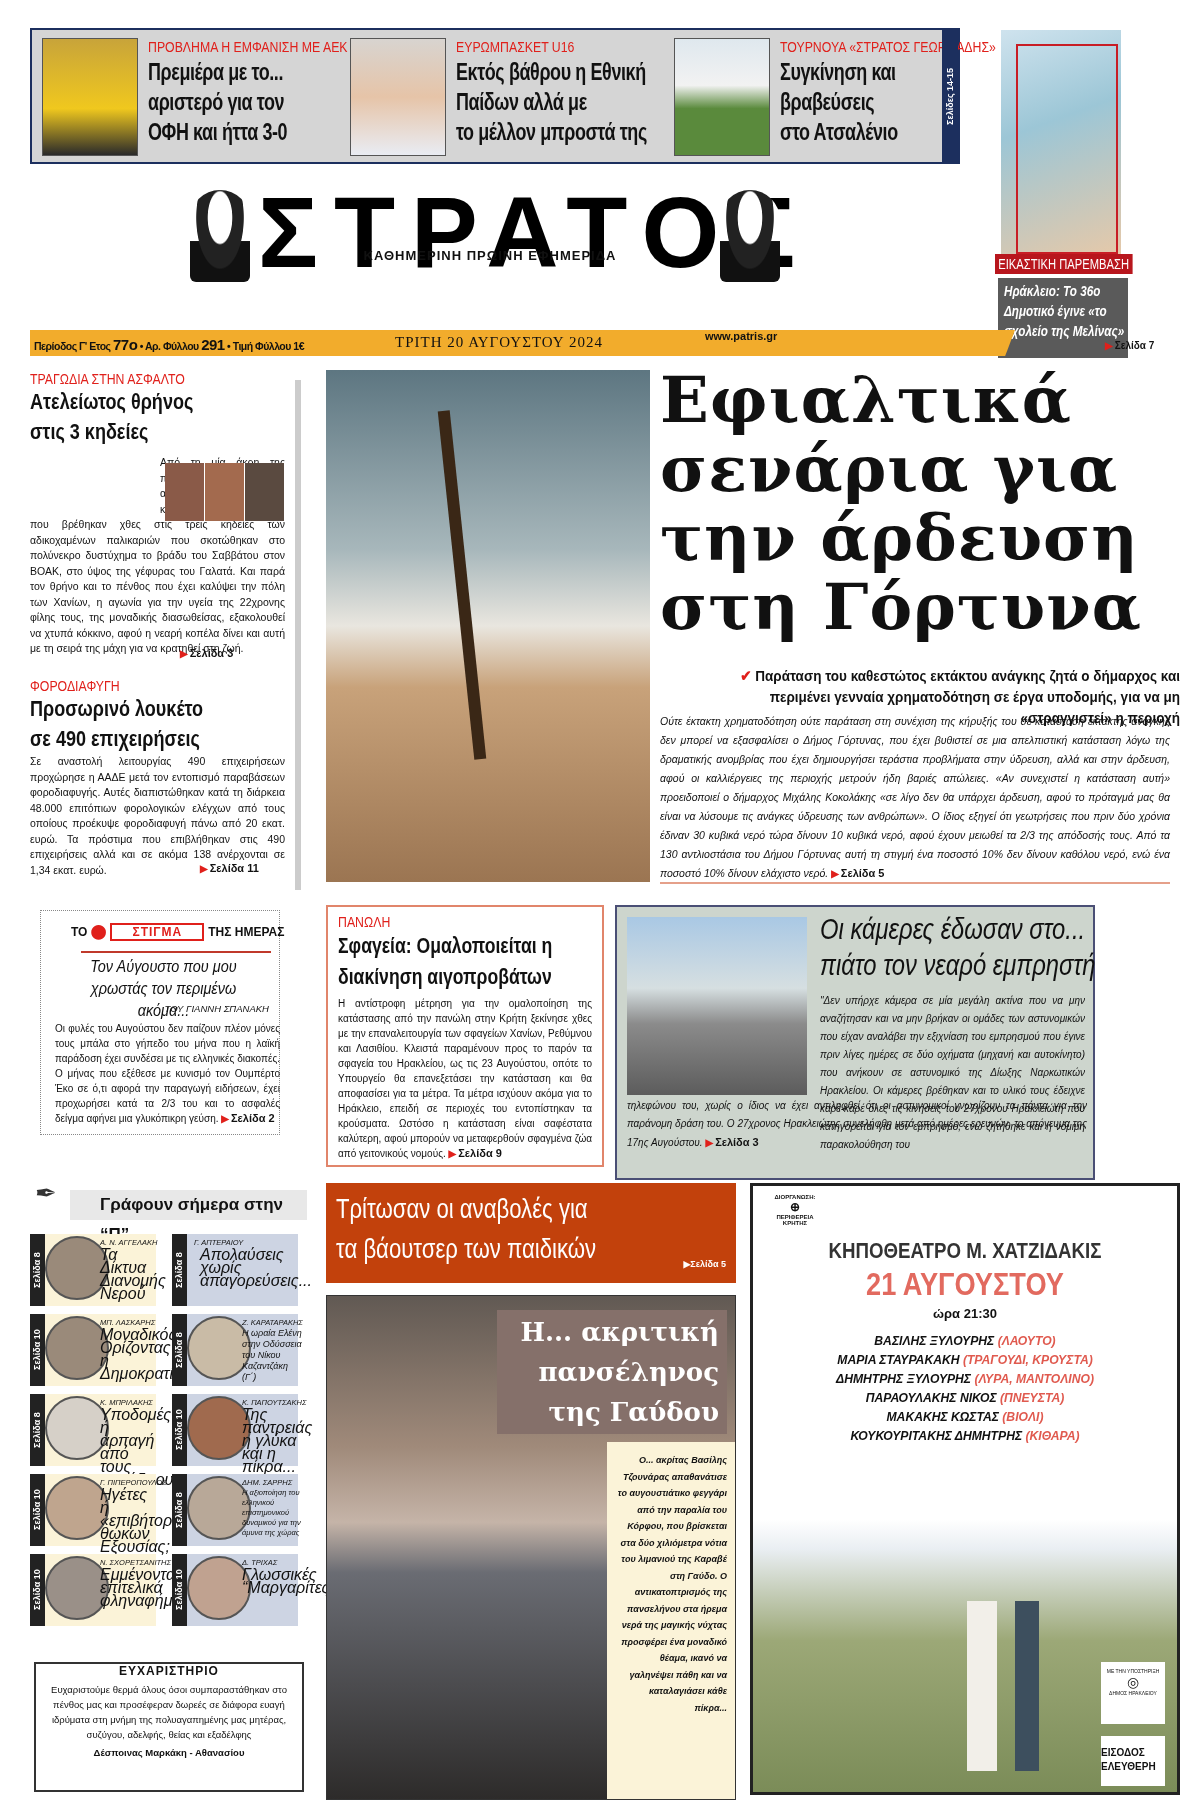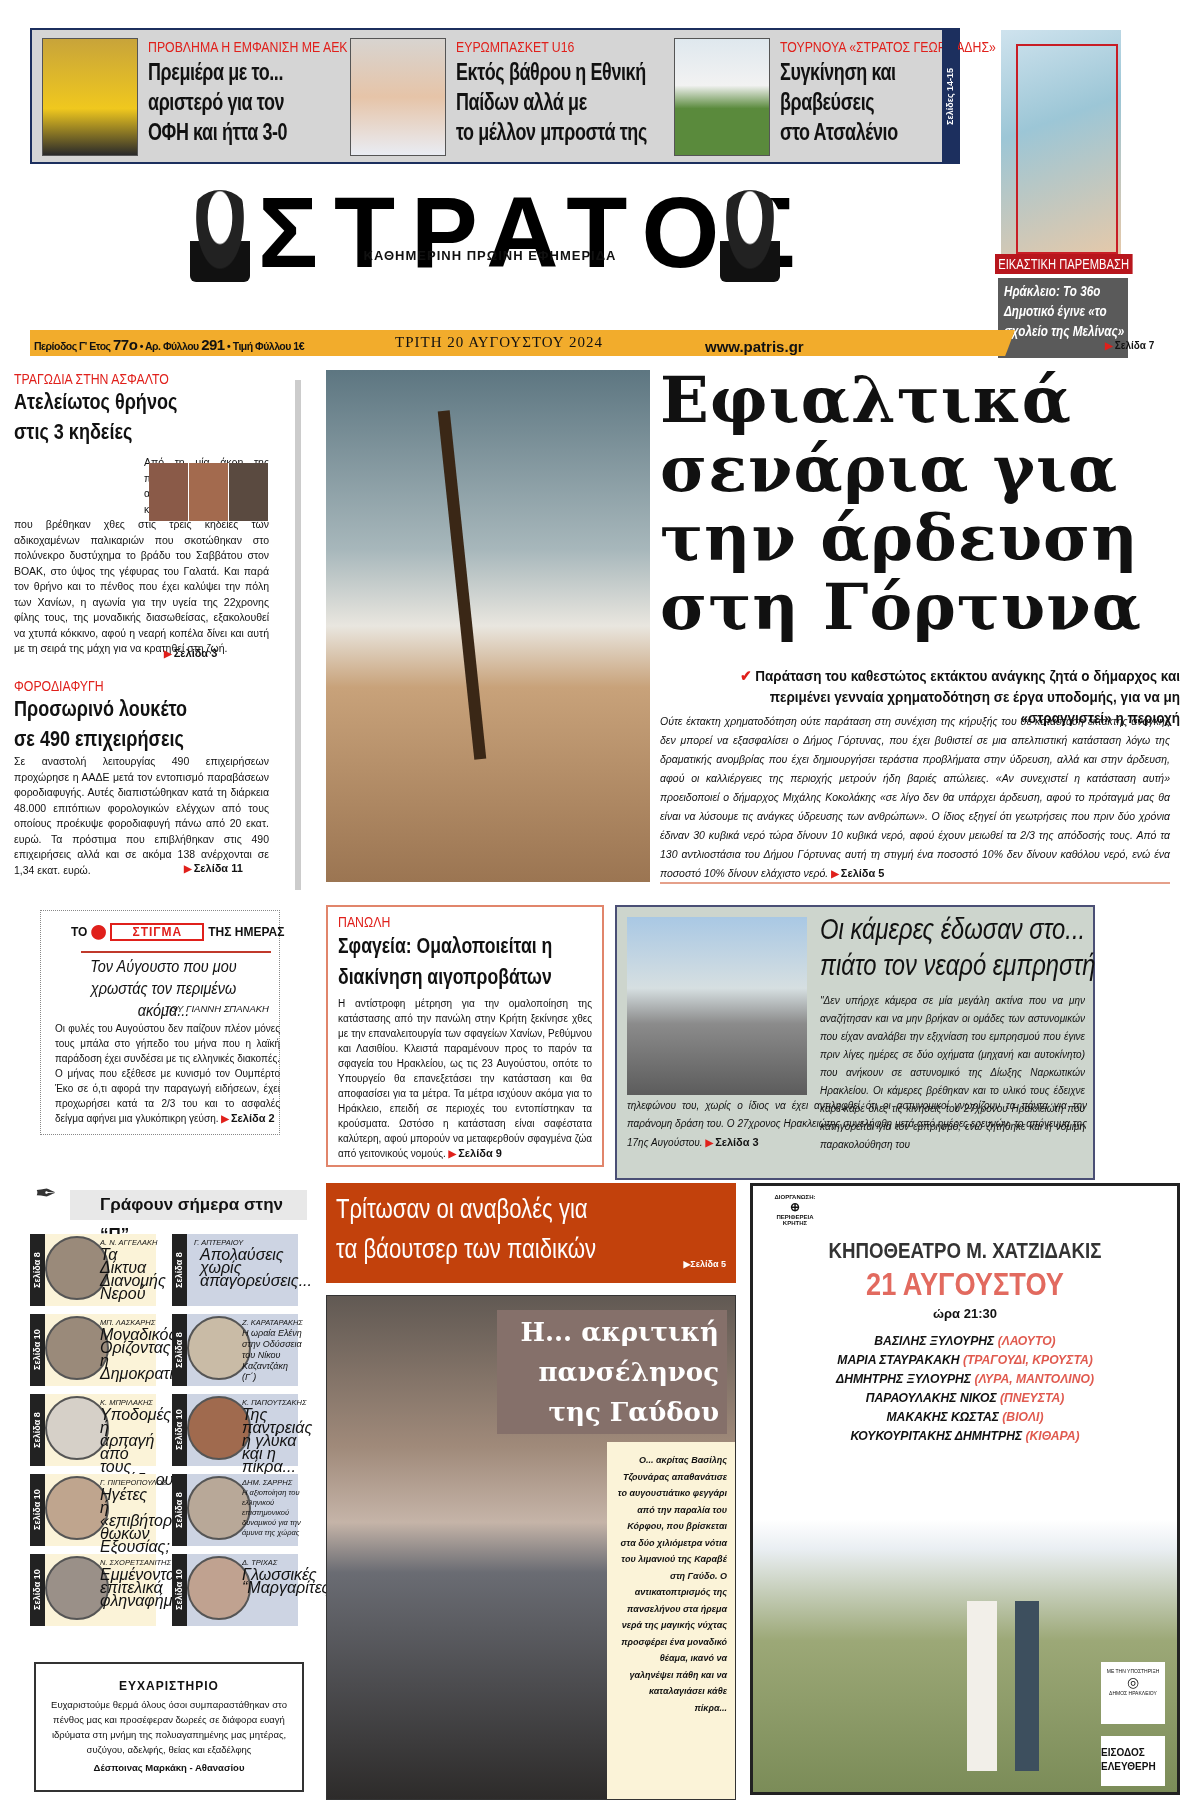--- a/index.html
+++ b/index.html
@@ -29,24 +29,24 @@
 
 #masthead{left:180px;top:185px;width:610px;height:120px}
 .portrait{position:absolute;top:5px;width:60px;height:92px;background:radial-gradient(ellipse at 50% 30%,#fff 0 28%,#222 30% 55%,transparent 57%),linear-gradient(#fff 55%,#111 56%);border-radius:30px 30px 6px 6px}
 #logo{position:absolute;left:78px;top:-8px;width:470px;text-align:center;font-size:100px;font-weight:900;letter-spacing:16px;line-height:110px;color:#000}
 #tagline{position:absolute;left:130px;top:63px;width:360px;text-align:center;font-size:13px;font-weight:bold;letter-spacing:1px}
 
 #datebar{left:30px;top:330px;width:985px;height:26px;background:#f2ac2c;clip-path:polygon(0 0,100% 0,99% 100%,0 100%)}
 #datebar .meta{position:absolute;left:4px;top:6px;font-size:10.5px;font-weight:bold;white-space:nowrap}
 #datebar .meta b{font-size:15px}
 #datebar .date{position:absolute;left:365px;top:4px;font-family:"Liberation Serif",serif;font-size:15px;letter-spacing:1px}
-#datebar .url{position:absolute;left:675px;top:8px;font-weight:bold;font-size:15px}
+#datebar .url{position:absolute;left:675px;top:0;font-weight:bold;font-size:11px}
 #sidepagemark{left:1105px;top:340px;font-size:10px;font-weight:bold}
 
-#leftcol{left:14px;top:370px;width:255px}
+#leftcol{left:30px;top:370px;width:255px}
 .lead-head{font-size:22px;font-weight:bold;line-height:30px;transform:scaleX(.82);transform-origin:left;white-space:nowrap}
 #victims{position:absolute;left:135px;top:93px;width:120px;height:58px;display:flex}
 #victims div{flex:1;border-right:1px solid #fff}
 #sep-vert{left:295px;top:380px;width:6px;height:510px;background:#ccc}
 
 #mainphoto{left:326px;top:370px;width:324px;height:512px;background:linear-gradient(#5d7681 0%,#a7b7bb 35%,#e9e6df 50%,#c8a27a 62%,#9b7552 100%)}
 #tree{position:absolute;left:130px;top:40px;width:12px;height:350px;background:#3a2716;transform:rotate(-6deg)}
 #mainhead{left:660px;top:365px;width:520px;font-family:"DejaVu Serif","Liberation Serif",serif;font-weight:900;font-size:64px;line-height:69px;letter-spacing:1px}
 #mainsub{left:660px;top:665px;width:520px;font-weight:bold;font-size:15px;line-height:21px;text-align:right;transform:scaleX(.9);transform-origin:right}
 #mainbody{left:660px;top:712px;width:510px;font-style:italic;font-size:10.5px;line-height:19px;text-align:justify}
@@ -78,21 +78,21 @@
 .wcard{position:absolute;width:126px;height:72px}
 .wcard .pg{position:absolute;left:0;top:0;width:15px;height:72px;background:#222;color:#fff;font-size:9px;font-weight:bold;writing-mode:vertical-rl;transform:rotate(180deg);text-align:center;line-height:15px}
 .wcard .av{position:absolute;left:15px;top:2px;width:64px;height:64px;border-radius:50%;background:#9a8a7a;border:2px solid #555}
 .wcard .nm{position:absolute;left:70px;top:4px;font-size:7.5px;font-style:italic;white-space:nowrap}
 .wcard .tt{position:absolute;left:70px;top:14px;width:60px;font-size:16px;line-height:13px;font-style:italic}
 .wcard.l{background:#fbf3d8}
 .wcard.r{background:#cdd4e3}
 .wcard.noimg .nm{left:22px}
 .wcard.noimg .tt{left:28px;width:95px}
 
-#thanks{left:34px;top:1662px;width:270px;height:130px;border:2px solid #333;text-align:center;padding:15px}
+#thanks{left:34px;top:1662px;width:270px;height:130px;border:2px solid #333;text-align:center;padding:0}
 #thanks .h{font-weight:900;font-size:12px;letter-spacing:1px}
 #thanks .b{font-size:9.5px;line-height:15px;margin-top:4px}
 #thanks .s{font-weight:bold;font-size:9.5px;margin-top:5px}
 
 #booster{left:326px;top:1183px;width:410px;height:100px;background:#c2410c;color:#fff;padding:6px 10px}
 #booster .h{font-size:27px;line-height:40px;transform:scaleX(.82);transform-origin:left;white-space:nowrap}
 #booster .pr{position:absolute;right:10px;bottom:14px;font-size:9px;font-weight:bold}
 
 #moon{left:326px;top:1295px;width:410px;height:505px;border:1px solid #333;background:linear-gradient(#615953 0%,#a08a7a 30%,#c5b4a8 45%,#6a6c73 55%,#2d2b2a 100%)}
 #moon .head{position:absolute;right:8px;top:14px;width:230px;background:#85706a;color:#fff;text-align:right;font-weight:bold;font-size:26px;line-height:40px;padding:2px 8px;font-family:"DejaVu Serif",serif}

